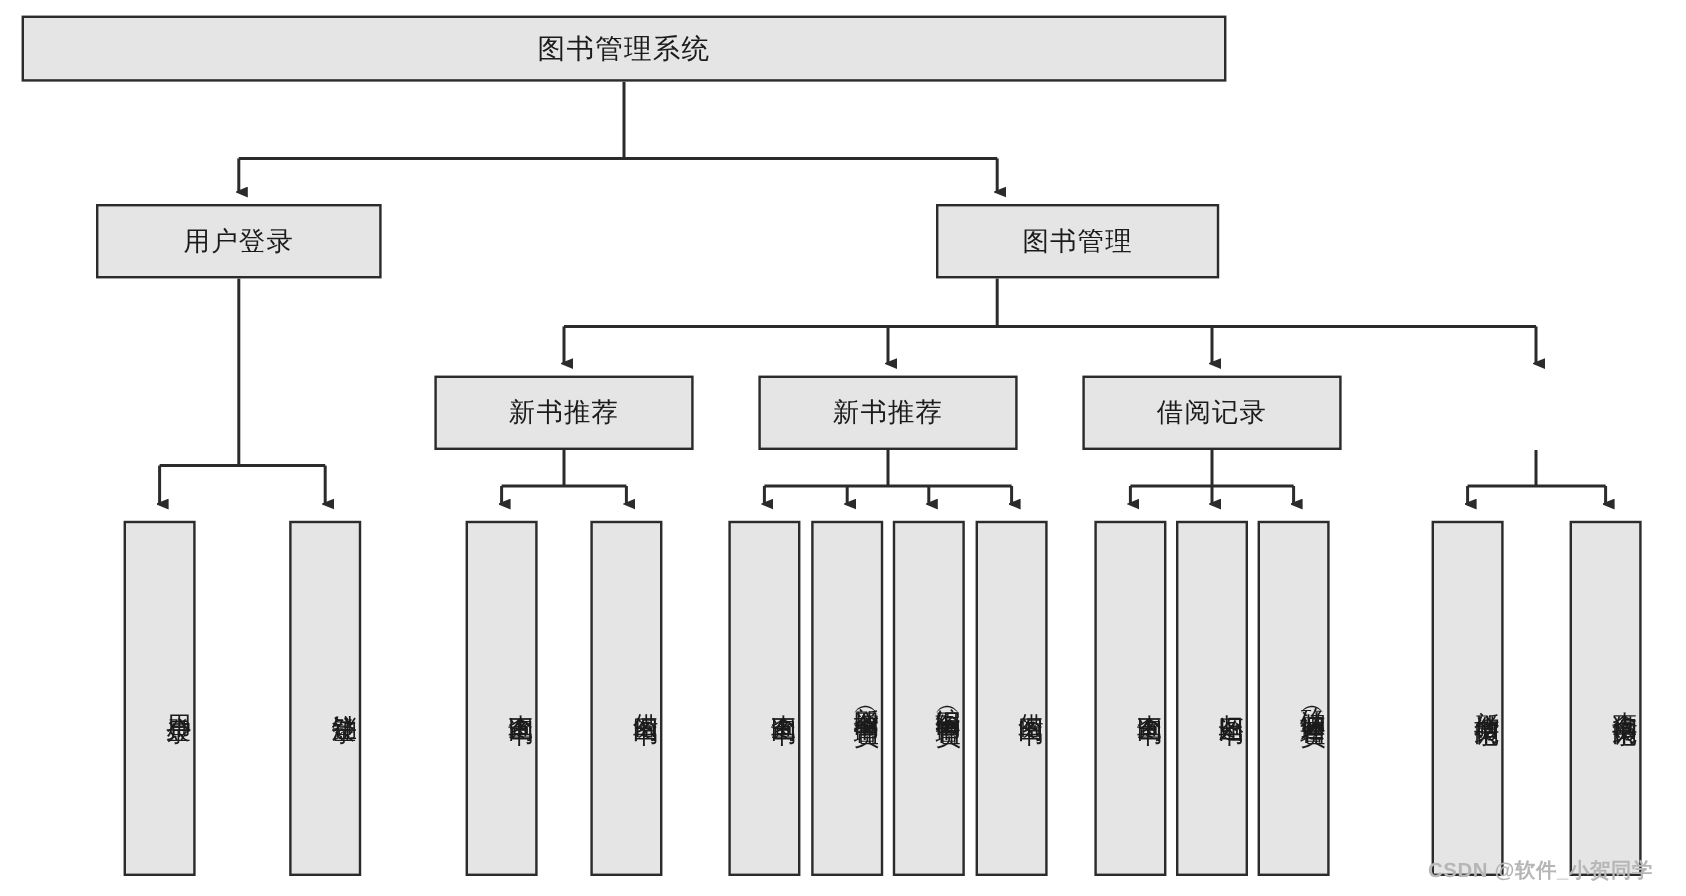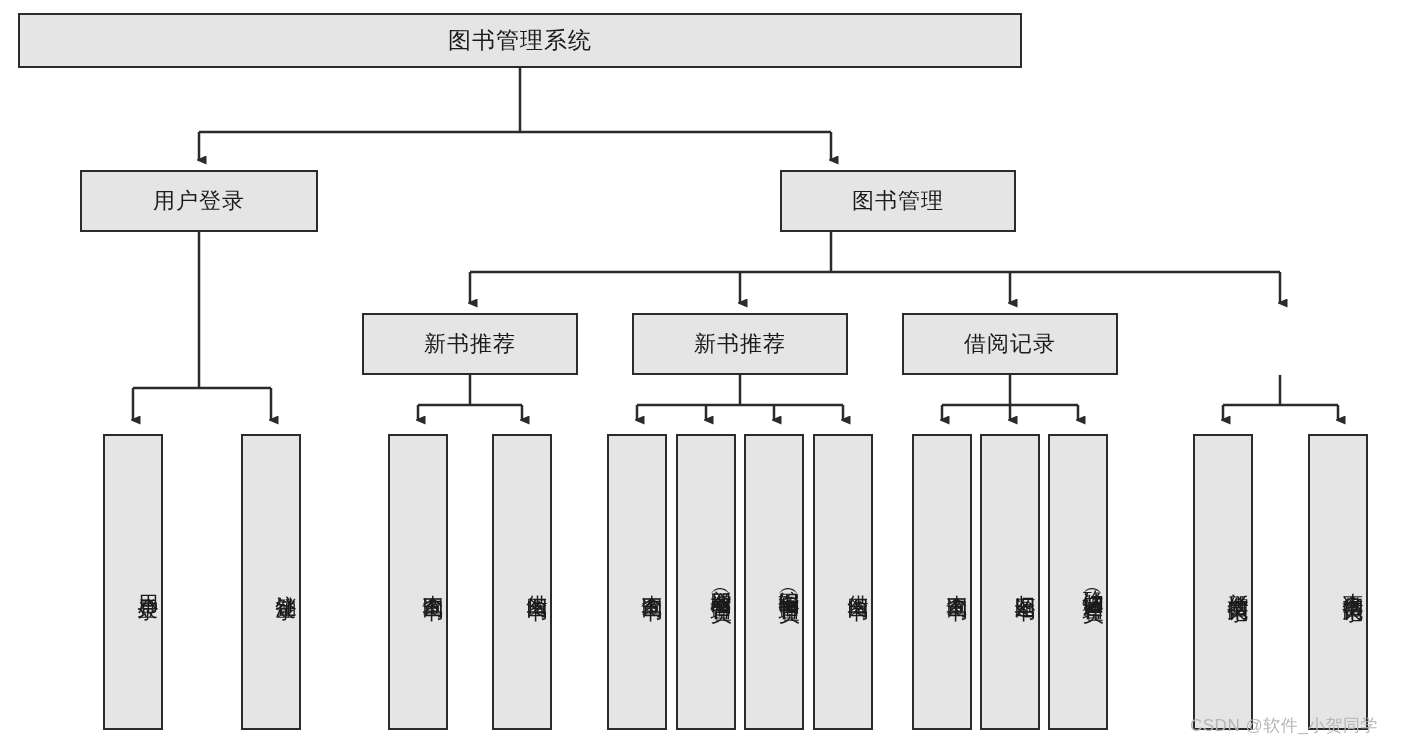--- a/index.html
+++ b/index.html
@@ -181,17 +181,17 @@
     <span class="vtext">确认归还（管理员）</span>
   </div>
 
   <div class="node vert" style="left:1193px; top:434px; width:60px; height:296px;">
     <span class="vtext">新增借阅记录</span>
   </div>
   <div class="node vert" style="left:1308px; top:434px; width:60px; height:296px;">
     <span class="vtext">查询借阅记录</span>
   </div>
 
-  <div class="watermark" style="left:1190px; top:714px;">
+  <div class="watermark" style="left:1190px; top:714px;font-weight:bold;">
     <span>CSDN @软件_小贺同学</span>
   </div>
 
 </div>
 
 </body></html>

